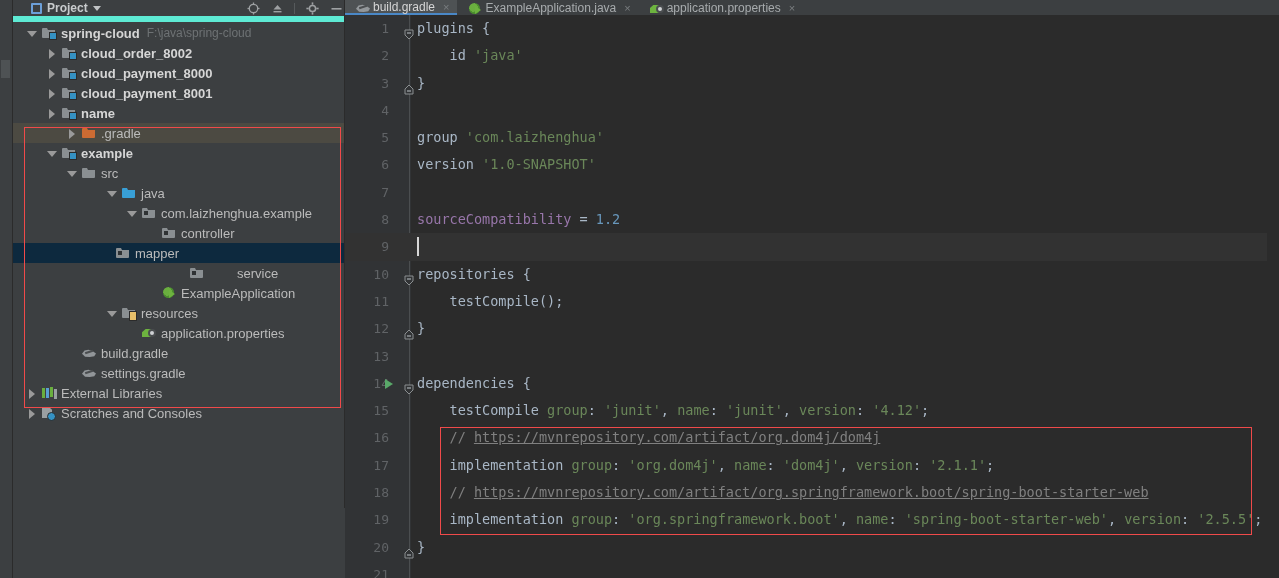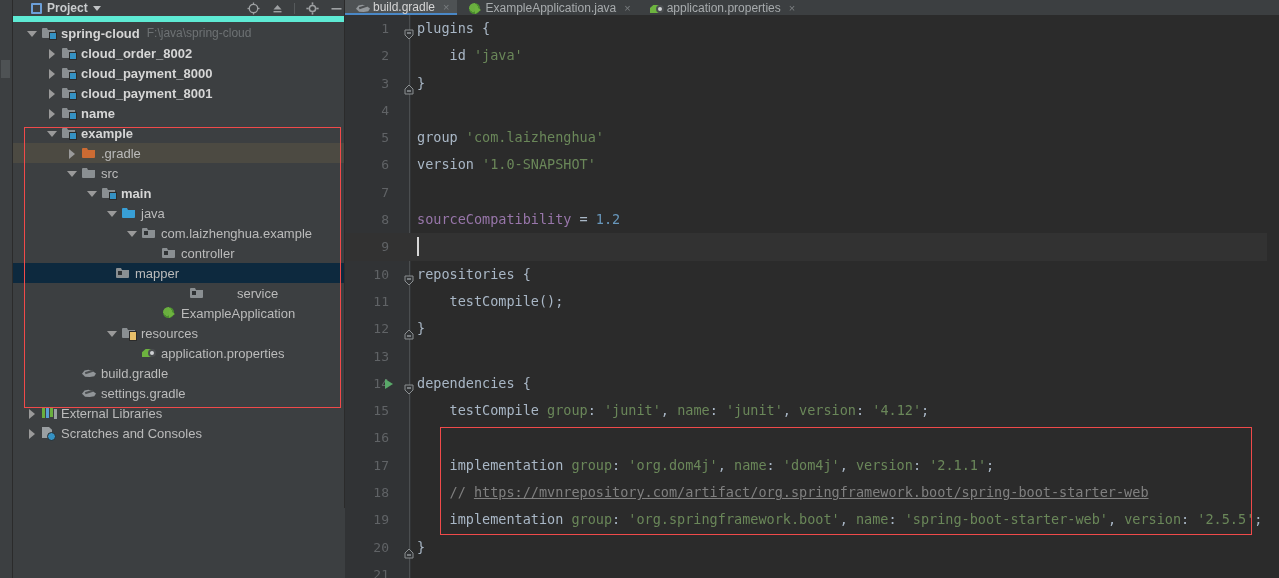--- a/index.html
+++ b/index.html
@@ -453,39 +453,34 @@
           <div class="row" style="padding-left: 34px;">
             <span class="twisty closed"></span>
             <span class="ico ic-module"></span>
             <span class="lbl bold">cloud_payment_8001</span>
           </div>
           <div class="row" style="padding-left: 34px;">
             <span class="twisty closed"></span>
             <span class="ico ic-module"></span>
             <span class="lbl bold">name</span>
           </div>
+          <div class="row sel-olive" style="padding-left: 54px;">
+            <span class="twisty closed"></span>
+            <span class="ico ic-folder-orange"></span>
+            <span class="lbl">.gradle</span>
+          </div>
           <div class="row" style="padding-left: 34px;">
             <span class="twisty open"></span>
             <span class="ico ic-module"></span>
             <span class="lbl bold">example</span>
           </div>
-          <div class="row sel-olive" style="padding-left: 54px;">
-            <span class="twisty closed"></span>
-            <span class="ico ic-folder-orange"></span>
-            <span class="lbl">.gradle</span>
-          </div>
           <div class="row" style="padding-left: 54px;">
             <span class="twisty open"></span>
             <span class="ico ic-folder-gray"></span>
             <span class="lbl">src</span>
-          </div>
-          <div class="row" style="padding-left: 74px;">
-            <span class="twisty open"></span>
-            <span class="ico ic-module"></span>
-            <span class="lbl bold">main</span>
           </div>
           <div class="row" style="padding-left: 94px;">
             <span class="twisty open"></span>
             <span class="ico ic-folder-blue"></span>
             <span class="lbl">java</span>
           </div>
           <div class="row" style="padding-left: 114px;">
             <span class="twisty open"></span>
             <span class="ico ic-pkg"></span>
             <span class="lbl">com.laizhenghua.example</span>
@@ -594,21 +589,21 @@
           <div class="cline"><span class="lnum">12</span><span class="fold-arrow"><svg width="10" height="12" viewBox="0 0 10 12">
                 <path d="M1 10 H9 V5 L5 1 L1 5 Z" fill="#313335" stroke="#8b8f91" stroke-width="1"></path>
                 <line x1="3" y1="7" x2="7" y2="7" stroke="#a9afb2" stroke-width="1.2"></line>
               </svg></span><span class="ctext"><span class="k-ident">}</span></span></div>
           <div class="cline"><span class="lnum">13</span><span class="ctext"></span></div>
           <div class="cline"><span class="lnum">14</span><span class="runmark"></span><span class="fold-arrow"><svg width="10" height="12" viewBox="0 0 10 12">
                 <path d="M1 1 H9 V6 L5 10 L1 6 Z" fill="#313335" stroke="#8b8f91" stroke-width="1"></path>
                 <line x1="3" y1="4" x2="7" y2="4" stroke="#a9afb2" stroke-width="1.2"></line>
               </svg></span><span class="ctext"><span class="k-ident">dependencies {</span></span></div>
           <div class="cline"><span class="lnum">15</span><span class="ctext"><span class="k-ident">    testCompile </span><span class="k-named">group</span><span class="k-ident">: </span><span class="k-str">'junit'</span><span class="k-ident">, </span><span class="k-named">name</span><span class="k-ident">: </span><span class="k-str">'junit'</span><span class="k-ident">, </span><span class="k-named">version</span><span class="k-ident">: </span><span class="k-str">'4.12'</span><span class="k-ident">;</span></span></div>
-          <div class="cline"><span class="lnum">16</span></div>
+          <div class="cline"><span class="lnum">16</span><span class="ctext"><span class="k-comment">    // </span><span class="k-link">https://mvnrepository.com/artifact/org.dom4j/dom4j</span></span></div>
           <div class="cline"><span class="lnum">17</span><span class="ctext"><span class="k-ident">    implementation </span><span class="k-named">group</span><span class="k-ident">: </span><span class="k-str">'org.dom4j'</span><span class="k-ident">, </span><span class="k-named">name</span><span class="k-ident">: </span><span class="k-str">'dom4j'</span><span class="k-ident">, </span><span class="k-named">version</span><span class="k-ident">: </span><span class="k-str">'2.1.1'</span><span class="k-ident">;</span></span></div>
           <div class="cline"><span class="lnum">18</span><span class="ctext"><span class="k-comment">    // </span><span class="k-link">https://mvnrepository.com/artifact/org.springframework.boot/spring-boot-starter-web</span></span></div>
           <div class="cline"><span class="lnum">19</span><span class="ctext"><span class="k-ident">    implementation </span><span class="k-named">group</span><span class="k-ident">: </span><span class="k-str">'org.springframework.boot'</span><span class="k-ident">, </span><span class="k-named">name</span><span class="k-ident">: </span><span class="k-str">'spring-boot-starter-web'</span><span class="k-ident">, </span><span class="k-named">version</span><span class="k-ident">: </span><span class="k-str">'2.5.5'</span><span class="k-ident">;</span></span></div>
           <div class="cline"><span class="lnum">20</span><span class="fold-arrow"><svg width="10" height="12" viewBox="0 0 10 12">
                 <path d="M1 10 H9 V5 L5 1 L1 5 Z" fill="#313335" stroke="#8b8f91" stroke-width="1"></path>
                 <line x1="3" y1="7" x2="7" y2="7" stroke="#a9afb2" stroke-width="1.2"></line>
               </svg></span><span class="ctext"><span class="k-ident">}</span></span></div>
           <div class="cline"><span class="lnum">21</span><span class="ctext"></span></div>
         </div>
       <div class="annot-code-rect" id="code-annot" style="left: 95px; top: 411.5px; width: 812px; height: 108.2px;"></div>

